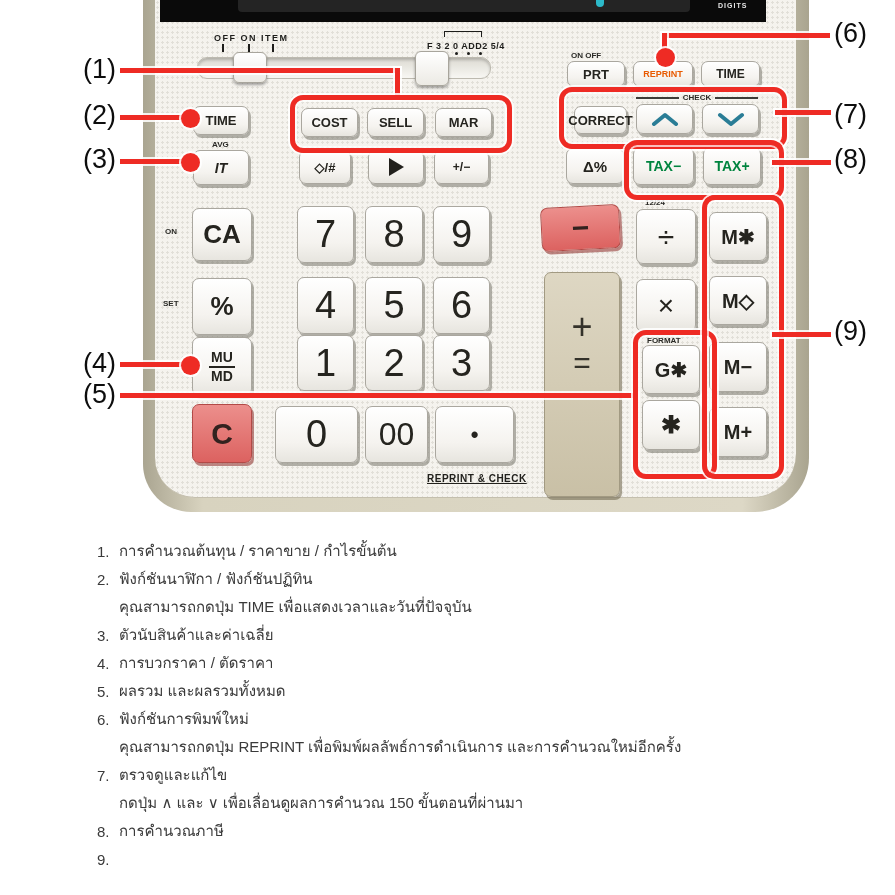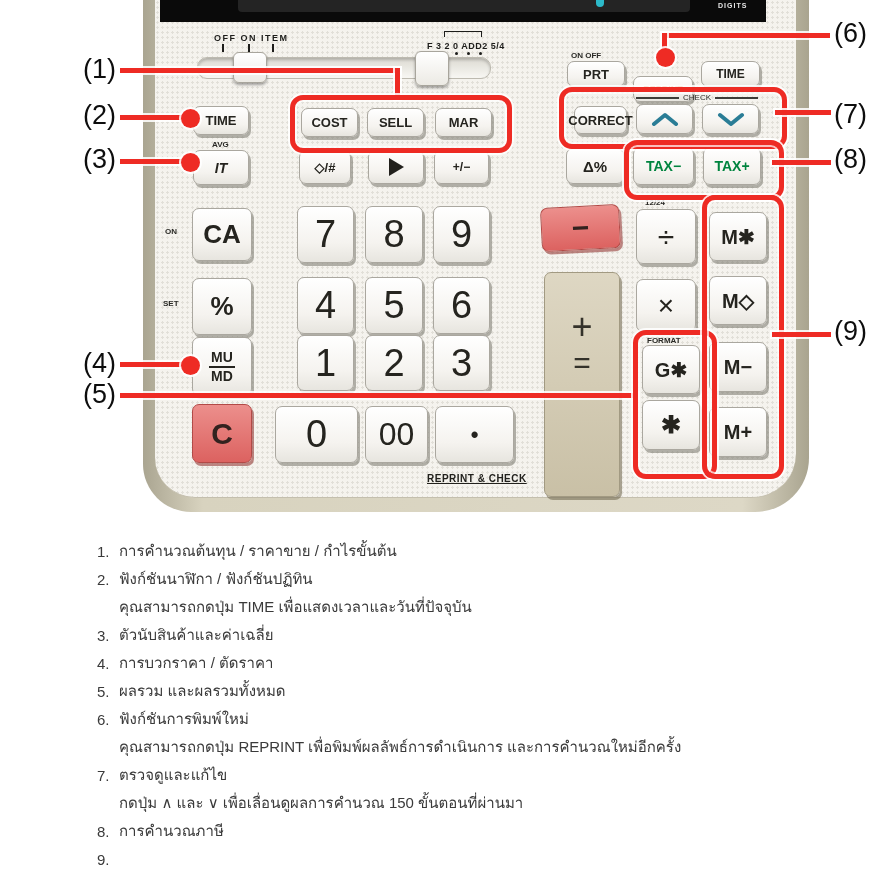--- a/index.html
+++ b/index.html
@@ -37,24 +37,24 @@
     border:1px solid #aaa79f;border-radius:7px;
     box-shadow:2px 3px 0 rgba(118,116,108,.55), inset 0 1px 0 #fff;
     color:#25241f;font-weight:bold;}
   .key.red{background:linear-gradient(180deg,#ec8f8c,#dc6260);border-color:#b24a47;
     box-shadow:2px 3px 0 rgba(148,58,55,.6);color:#33221f;}
   .key.beige{background:linear-gradient(180deg,#ded7c3,#c9c0a6);border-color:#a29a82;
     box-shadow:2px 3px 0 rgba(116,108,84,.6);}
   .key.digit{font-weight:400;}
   .mini-label{position:absolute;font-size:8px;font-weight:bold;color:#2a2a26;white-space:nowrap;}
   .green{color:#00843f;}
-  .orange{color:#e85a00;margin-top:15px;}
+  .orange{color:#e85a00;}
   .check-row{position:absolute;left:636px;top:93px;width:122px;display:flex;align-items:center;}
   .check-row .dash{flex:1;height:2px;background:#3c3c38;}
-  .check-row span{font-size:8px;font-weight:normal;color:#2a2a26;margin:0 4px;}
+  .check-row span{font-size:8px;font-weight:bold;color:#2a2a26;margin:0 4px;}
   .tri{width:0;height:0;border-left:15px solid #22211d;border-top:9px solid transparent;border-bottom:9px solid transparent;}
   .mu-md{display:flex;flex-direction:column;align-items:center;line-height:1.15;font-size:14px;}
   .mu-md .mu{border-bottom:2.5px solid #25241f;padding:0 2px;}
   .pe{flex-direction:column;justify-content:flex-start;padding-top:36px;line-height:36px;font-weight:400;color:#34322a;}
 
   
   .ann-line{position:absolute;background:#ee2b24;box-shadow:0 0 0 2px rgba(255,255,255,.85);}
   .ann-dot{position:absolute;width:19px;height:19px;border-radius:50%;background:#ee2b24;box-shadow:0 0 0 2px rgba(255,255,255,.85);}
   .ann-box{position:absolute;border:5px solid #ee2b24;border-radius:13px;box-shadow:0 0 0 2px rgba(255,255,255,.85), inset 0 0 0 2px rgba(255,255,255,.7);}
   .callout{position:absolute;font-size:27px;color:#0d0d0d;line-height:1;}

